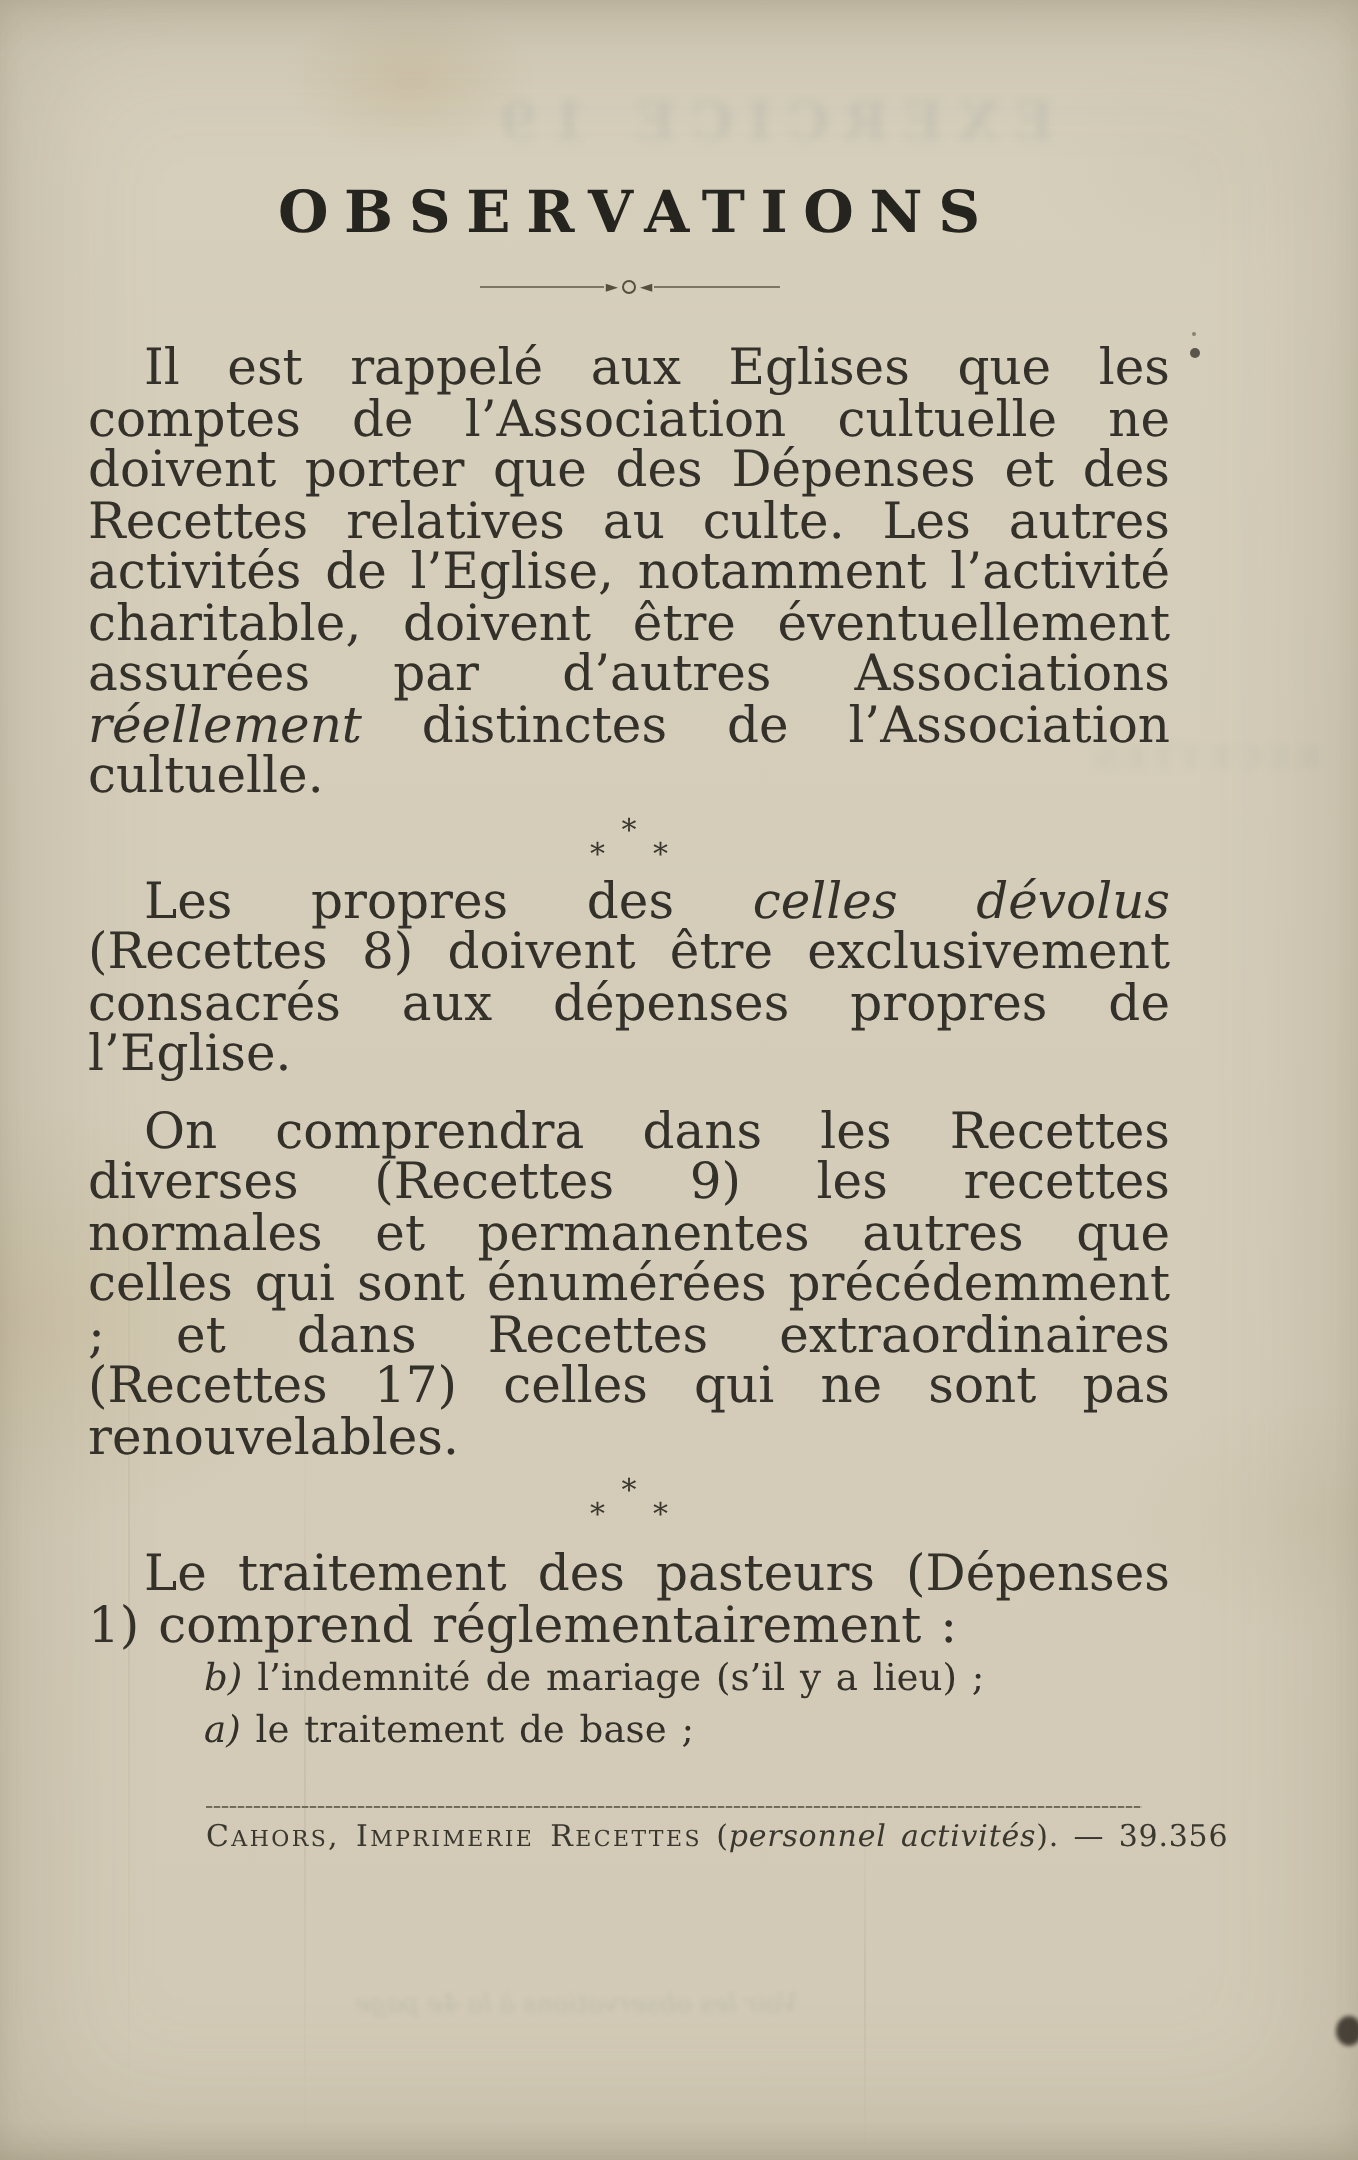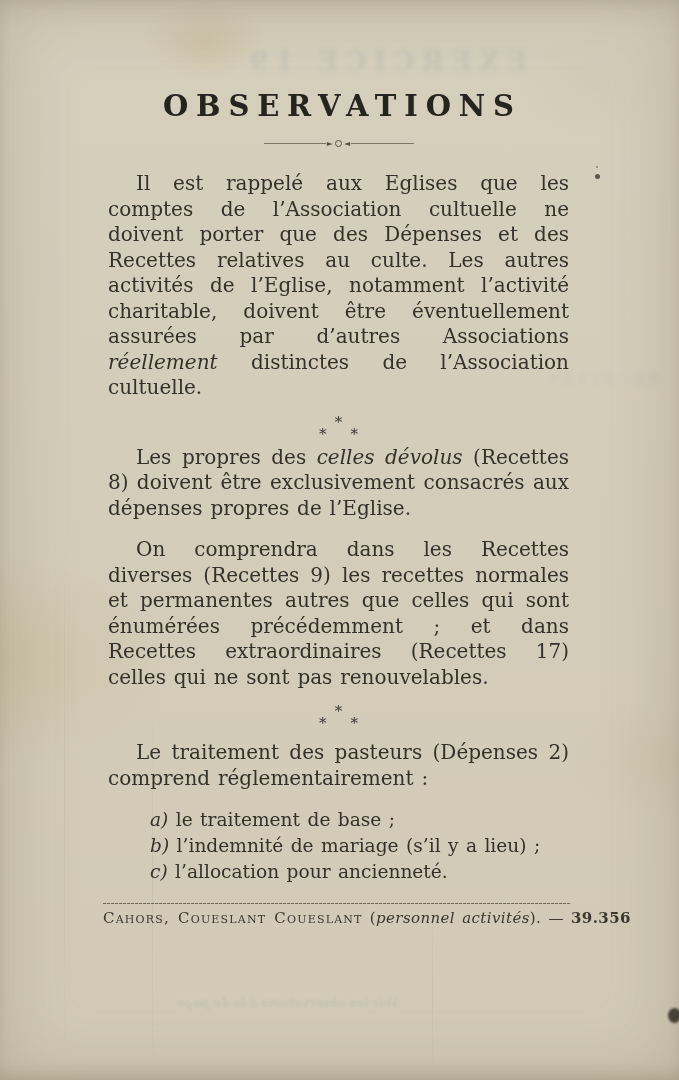--- a/index.html
+++ b/index.html
@@ -29,48 +29,48 @@
   .ghost{position:absolute;transform:scaleX(-1);color:#74858b;pointer-events:none;white-space:nowrap;}
   #ghost-top{top:46px;left:165px;width:440px;font-size:27px;font-weight:bold;letter-spacing:7px;opacity:.13;filter:blur(2.2px);text-align:center;}
   #ghost-mid{top:370px;left:545px;font-size:15px;font-weight:bold;letter-spacing:3px;opacity:.09;filter:blur(2px);}
   #ghost-bottom{top:995px;left:148px;width:280px;font-size:13px;font-style:italic;opacity:.17;filter:blur(1.3px);text-align:center;}
 
   .speck{position:absolute;border-radius:50%;}
   #speck-1{left:595px;top:174px;width:5px;height:5px;background:#45403a;opacity:.85;filter:blur(.3px);}
   #speck-2{left:668px;top:1008px;width:13px;height:15px;background:#332d25;opacity:.85;filter:blur(1px);}
   #speck-3{left:596px;top:166px;width:2px;height:2px;background:#6a6257;opacity:.7;}
 
-  .content{position:relative;padding:88px 94px 0 92px;}
+  .content{position:relative;padding:88px 94px 0 44px;}
 
   .title{
     margin:0;text-align:center;
     font-size:29px;font-weight:bold;color:#26241f;
     letter-spacing:.27em;text-indent:.27em;
     line-height:36px;
   }
   .divider{width:150px;margin:15px auto 0;display:flex;align-items:center;justify-content:center;height:9px;color:#5f5a4b;}
   .dline{flex:1;height:1px;background:#6b6657;opacity:.85;}
   .darr{font-size:8px;line-height:9px;padding:0 1px;color:#55503f;}
   .ddot{width:5px;height:5px;border:1px solid #55503f;border-radius:50%;background:transparent;margin:0 1px;}
 
   .para{
-    margin:16px;text-align:justify;
-    font-size:20px;line-height:25.5px;
+    margin:0;text-align:justify;
+    font-size:25px;line-height:25.5px;
     text-indent:28px;
     word-spacing:1.5px;
     color:#34312a;
   }
   .p-intro{margin-top:23px;}
   .p-revenus{margin-top:4px;}
   .p-diverses{margin-top:13px;}
   .p-traitement{margin-top:10px;}
   .p-retraites{margin-top:9px;}
 
   .seg-italic{font-style:italic;}
-  .seg-bold{font-weight:bold;}
+  .seg-bold{font-weight:normal;}
   .seg-smallcaps{font-variant:small-caps;letter-spacing:1.2px;}
 
   .asterism{margin:9px auto 3px;text-align:center;color:#3a372f;font-size:15px;width:80px;}
   .ast-top{display:block;line-height:11px;}
   .ast-row{display:flex;justify-content:center;gap:24px;line-height:13px;}
 
   .list{margin:2px 0 0 58px;}
   .list-item{font-size:18.6px;line-height:26px;color:#34312a;word-spacing:1.5px;}
 
   .footer{position:absolute;left:103px;top:903px;width:468px;}
@@ -119,29 +119,28 @@
     <p class="para p-diverses"><span class="seg seg-normal">On comprendra dans les Recettes diverses (Recettes 9) les recettes normales et permanentes autres que celles qui sont énumérées précédemment ; et dans Recettes extraordinaires (Recettes 17) celles qui ne sont pas renouvelables.</span></p>
 
     <div class="asterism">
       <span class="ast-top">*</span>
       <div class="ast-row">
         <span>*</span>
         <span>*</span>
       </div>
     </div>
 
-    <p class="para p-traitement"><span class="seg seg-normal">Le traitement des pasteurs (Dépenses 2) comprend réglementairement :</span></p>
+    <p class="para p-traitement"><span class="seg seg-normal">Le traitement des pasteurs (Dépenses 1) comprend réglementairement :</span></p>
 
     <div class="list">
+      <div class="list-item"><span class="seg seg-italic">b)</span><span class="seg seg-normal"> l’indemnité de mariage (s’il y a lieu) ;</span></div>
       <div class="list-item"><span class="seg seg-italic">a)</span><span class="seg seg-normal"> le traitement de base ;</span></div>
-      <div class="list-item"><span class="seg seg-italic">b)</span><span class="seg seg-normal"> l’indemnité de mariage (s’il y a lieu) ;</span></div>
-      <div class="list-item"><span class="seg seg-italic">c)</span><span class="seg seg-normal"> l’allocation pour ancienneté.</span></div>
     </div>
 
 
   </div>
 
   <div class="footer">
     <div class="footer-rule"></div>
-    <div class="footer-text"><span class="seg seg-smallcaps">Cahors, Coueslant Coueslant</span><span class="seg seg-normal"> (</span><span class="seg seg-italic">personnel activités</span><span class="seg seg-normal">).  —  </span><span class="seg seg-bold">39.356</span></div>
+    <div class="footer-text"><span class="seg seg-smallcaps">Cahors, Imprimerie Recettes</span><span class="seg seg-normal"> (</span><span class="seg seg-italic">personnel activités</span><span class="seg seg-normal">).  —  </span><span class="seg seg-bold">39.356</span></div>
   </div>
 
 </div>
 
 </body></html>

